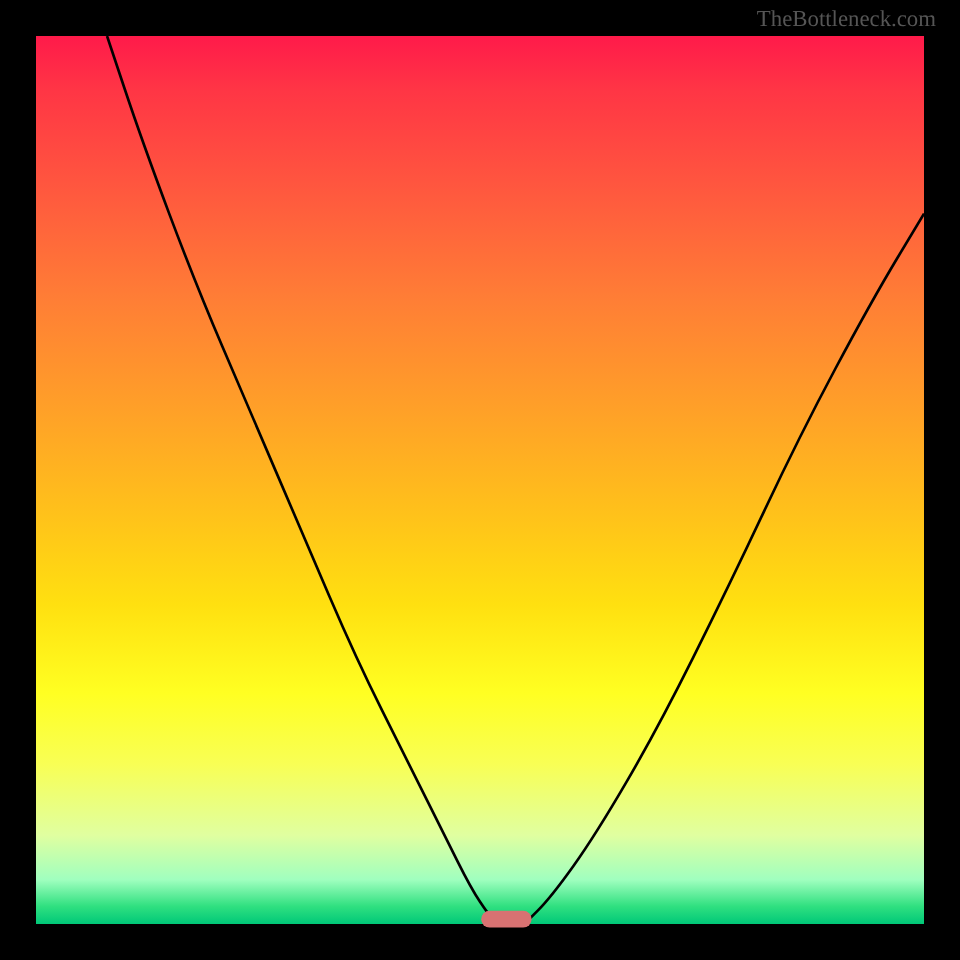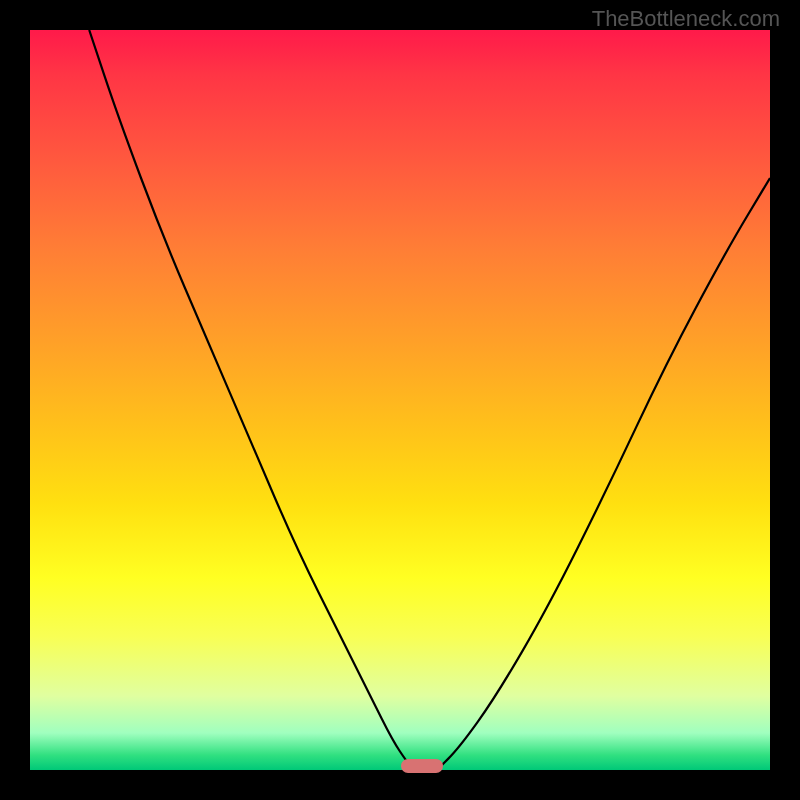--- a/index.html
+++ b/index.html
@@ -15,23 +15,24 @@
     position: relative;
     width: 800px;
     height: 800px;
     background: #000;
   }
   .watermark {
     position: absolute;
     top: 6px;
     right: 20px;
     color: #555;
-    font-size: 22px;
+    font-size: 19px;
     font-weight: 500;
     z-index: 10;
+    font-family: Liberation Serif, serif;
   }
   .plot-area {
     position: absolute;
     left: 30px;
     top: 30px;
     width: 740px;
     height: 740px;
     background: linear-gradient(to bottom,
       #ff1a4a 0%,
       #ff3545 6%,

